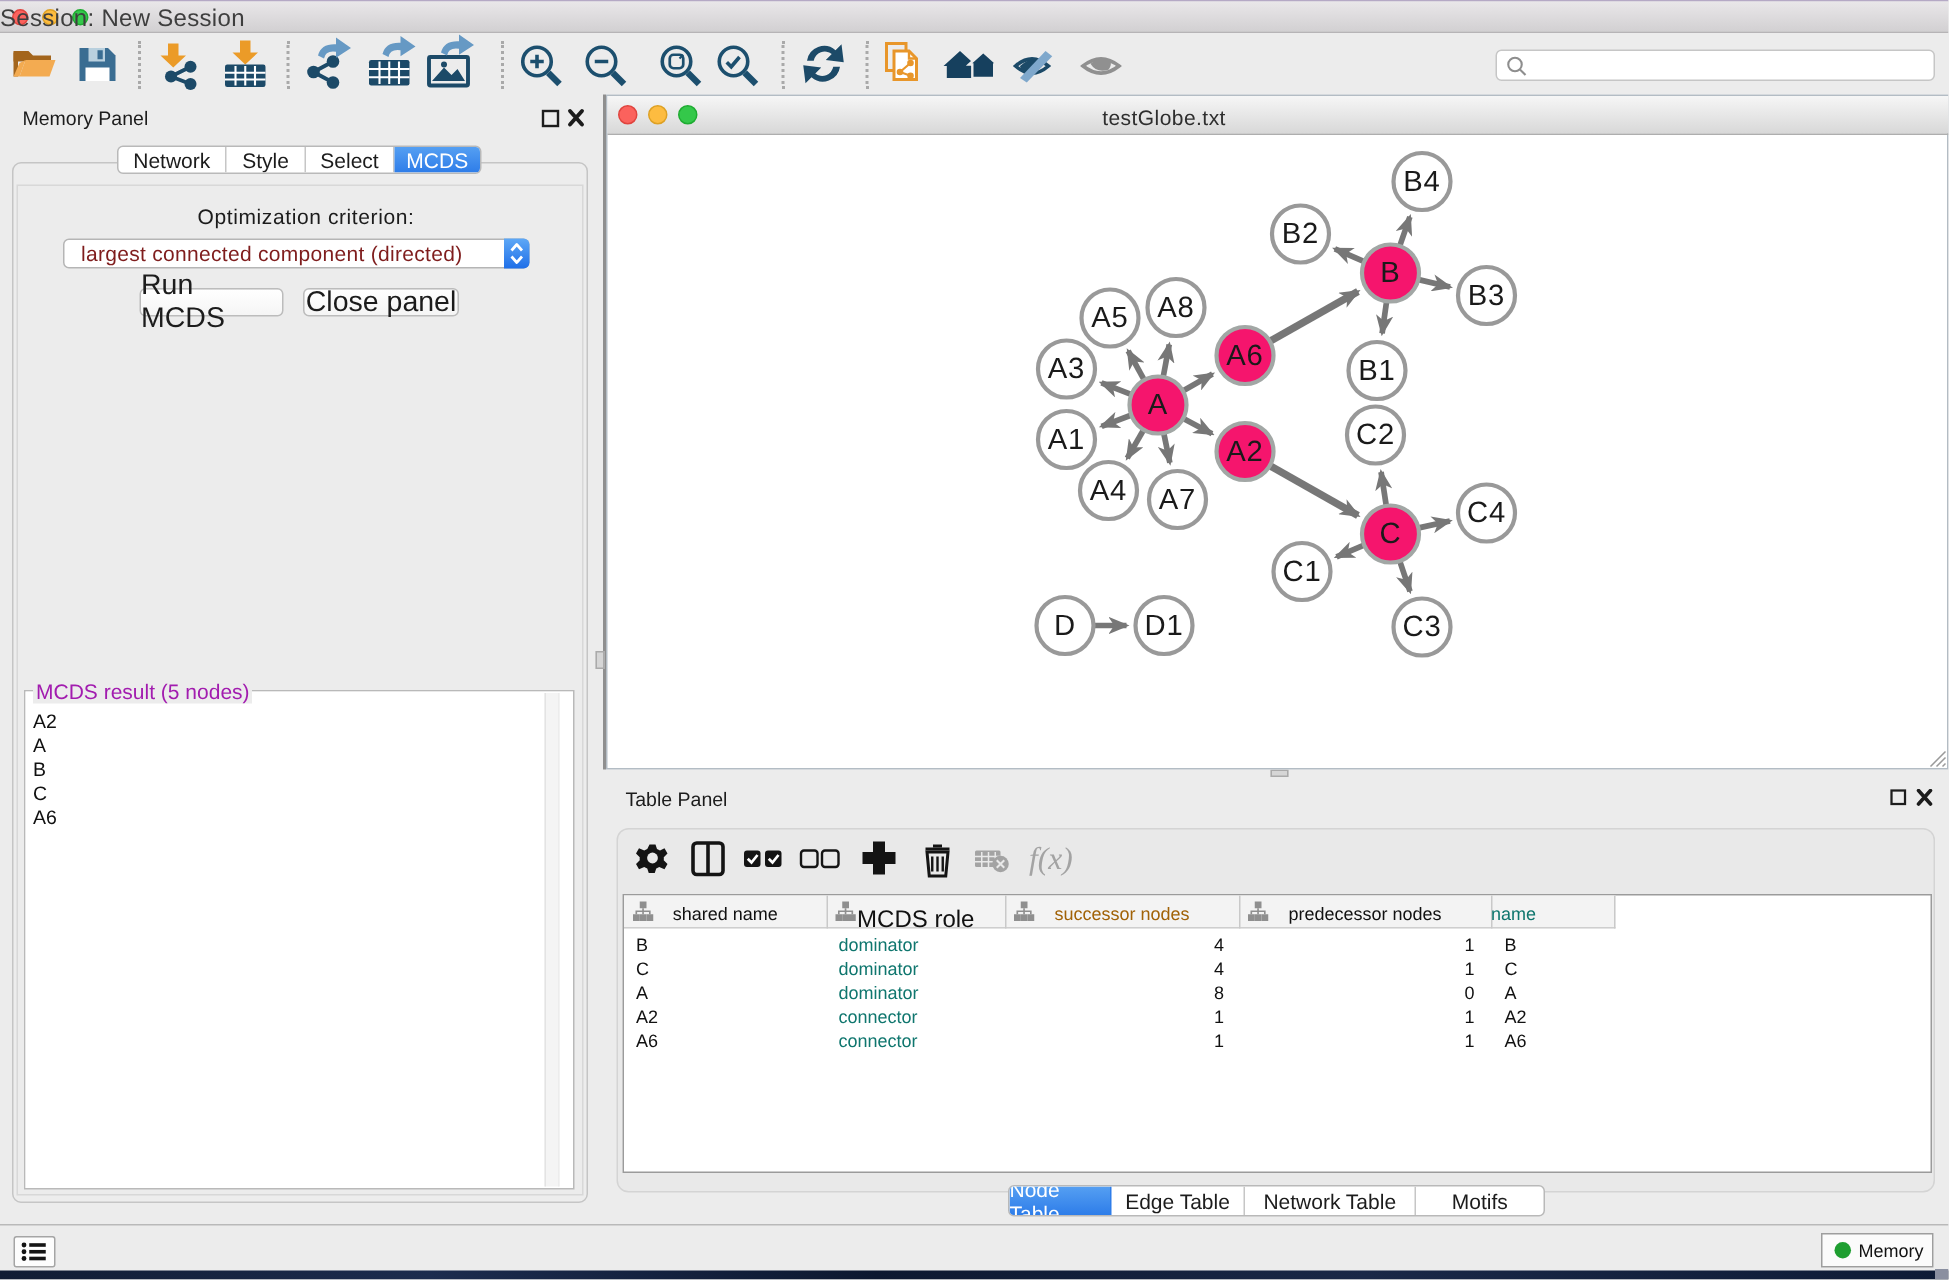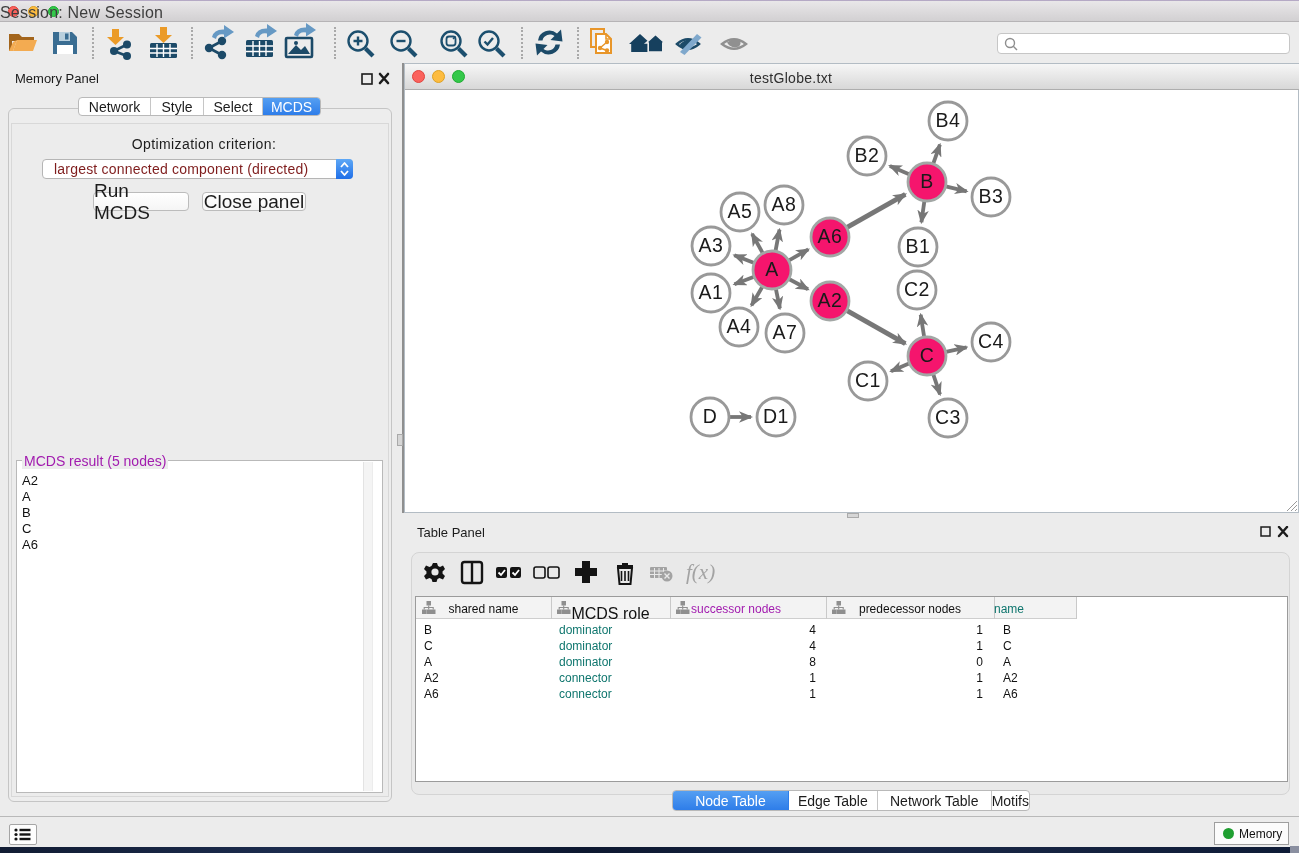--- a/index.html
+++ b/index.html
@@ -164,21 +164,21 @@
 
 <div class="abs" style="left:402px;top:63px;width:2px;height:450px;background:#8f8f8f"></div>
 <div class="abs" style="left:397px;top:434px;width:6px;height:12px;background:#d6d6d6;border:1px solid #aaa"></div>
 <div class="abs" style="left:847px;top:513px;width:12px;height:5px;background:#d6d6d6;border:1px solid #aaa"></div>
 
 <div class="abs" style="left:404px;top:63px;width:895px;height:450px;border:1px solid #b3bcc4;background:#fff"></div>
 <div class="abs" style="left:405px;top:64px;width:894px;height:26px;background:linear-gradient(#f6f6f6,#d8d8d8);border-bottom:1px solid #aeaeae"></div>
 <div class="tl" style="left:412px;top:70px;width:13px;height:13px;background:#fb625d;border:0.5px solid #e0443e"></div>
 <div class="tl" style="left:432px;top:70px;width:13px;height:13px;background:#fdbc40;border:0.5px solid #dea123"></div>
 <div class="tl" style="left:452px;top:70px;width:13px;height:13px;background:#34c84a;border:0.5px solid #1eac31"></div>
-<div class="abs" style="left:415px;top:70px;width:752px;text-align:center;font-size:14px;letter-spacing:0.3px;color:#2e2e2e">testGlobe.txt</div>
+<div class="abs" style="left:400px;top:70px;width:752px;text-align:center;font-size:14px;letter-spacing:0.3px;color:#2e2e2e">testGlobe.txt</div>
 <svg class="abs" style="left:1285px;top:499px" width="13" height="13" viewBox="0 0 13 13">
     <g stroke="#9a9a9a" stroke-width="1">
       <path d="M12 2 L2 12 M12 6 L6 12 M12 10 L10 12"></path>
     </g>
   </svg>
 <svg class="abs" style="left:405px;top:90px" width="893" height="422" viewBox="0 0 893 422">
 <defs>
       <marker id="ah" markerUnits="userSpaceOnUse" markerWidth="14" markerHeight="11.5" refX="12" refY="5.75" orient="auto">
         <path d="M0 0 L14 5.75 L0 11.5 L3.8 5.75 Z" fill="#777777"></path>
       </marker>
@@ -321,32 +321,32 @@
         <path d="M6.7 4.5 v2 M2.2 8.5 v-2 h9 v2 M6.7 6.5 v2" stroke="#8f8f8f" stroke-width="1.1" fill="none"></path>
       </g>
     </defs>
 <use href="#tree" x="6" y="4"></use>
     <use href="#tree" x="141" y="4"></use>
     <use href="#tree" x="260" y="4"></use>
     <use href="#tree" x="416" y="4"></use>
 </svg>
 <div class="abs" style="left:416px;top:602px;width:135px;text-align:center;font-size:12px;color:#111">shared name</div>
 <div class="abs" style="left:551px;top:605px;width:119px;text-align:center;font-size:16px;color:#111">MCDS role</div>
-<div class="abs" style="left:691px;top:602px;width:156px;text-align:left;font-size:12px;color:#a21caf">successor nodes</div>
+<div class="abs" style="left:670px;top:602px;width:156px;text-align:center;font-size:12px;color:#a16207">successor nodes</div>
 <div class="abs" style="left:826px;top:602px;width:168px;text-align:center;font-size:12px;color:#111">predecessor nodes</div>
 <div class="abs" style="left:994px;top:602px;width:82px;text-align:left;font-size:12px;color:#0f766e">name</div>
 
 <div class="abs" style="left:424px;top:622px;font-size:12px;color:#111;line-height:16px">B<br>C<br>A<br>A2<br>A6</div>
 <div class="abs" style="left:559px;top:622px;font-size:12px;color:#0f766e;line-height:16px">dominator<br>dominator<br>dominator<br>connector<br>connector</div>
 <div class="abs" style="left:700px;top:622px;width:116px;text-align:right;font-size:12px;color:#111;line-height:16px">4<br>4<br>8<br>1<br>1</div>
 <div class="abs" style="left:900px;top:622px;width:83px;text-align:right;font-size:12px;color:#111;line-height:16px">1<br>1<br>0<br>1<br>1</div>
 <div class="abs" style="left:1003px;top:622px;font-size:12px;color:#111;line-height:16px">B<br>C<br>A<br>A2<br>A6</div>
 
 <div class="seg" style="left:672px;top:790px;width:358px;height:21px">
-<div class="on" style="width:116px">Node Table</div>
+<div class="on" style="width:68px">Node Table</div>
     <div style="width:89px">Edge Table</div>
     <div style="width:114px">Network Table</div>
     <div style="flex:1">Motifs</div>
 </div>
 
 <div class="abs" style="left:0;top:816px;width:1299px;height:1px;background:#b9b9b9"></div>
 <div class="abs" style="left:9px;top:824px;width:28px;height:21px;background:#fdfdfd;border:1px solid #a5a5a5;border-radius:2px"></div>
 <svg class="abs" style="left:14px;top:828px" width="18" height="13" viewBox="0 0 18 13">
 <g fill="#141414">
       <circle cx="2" cy="2" r="1.6"></circle>

